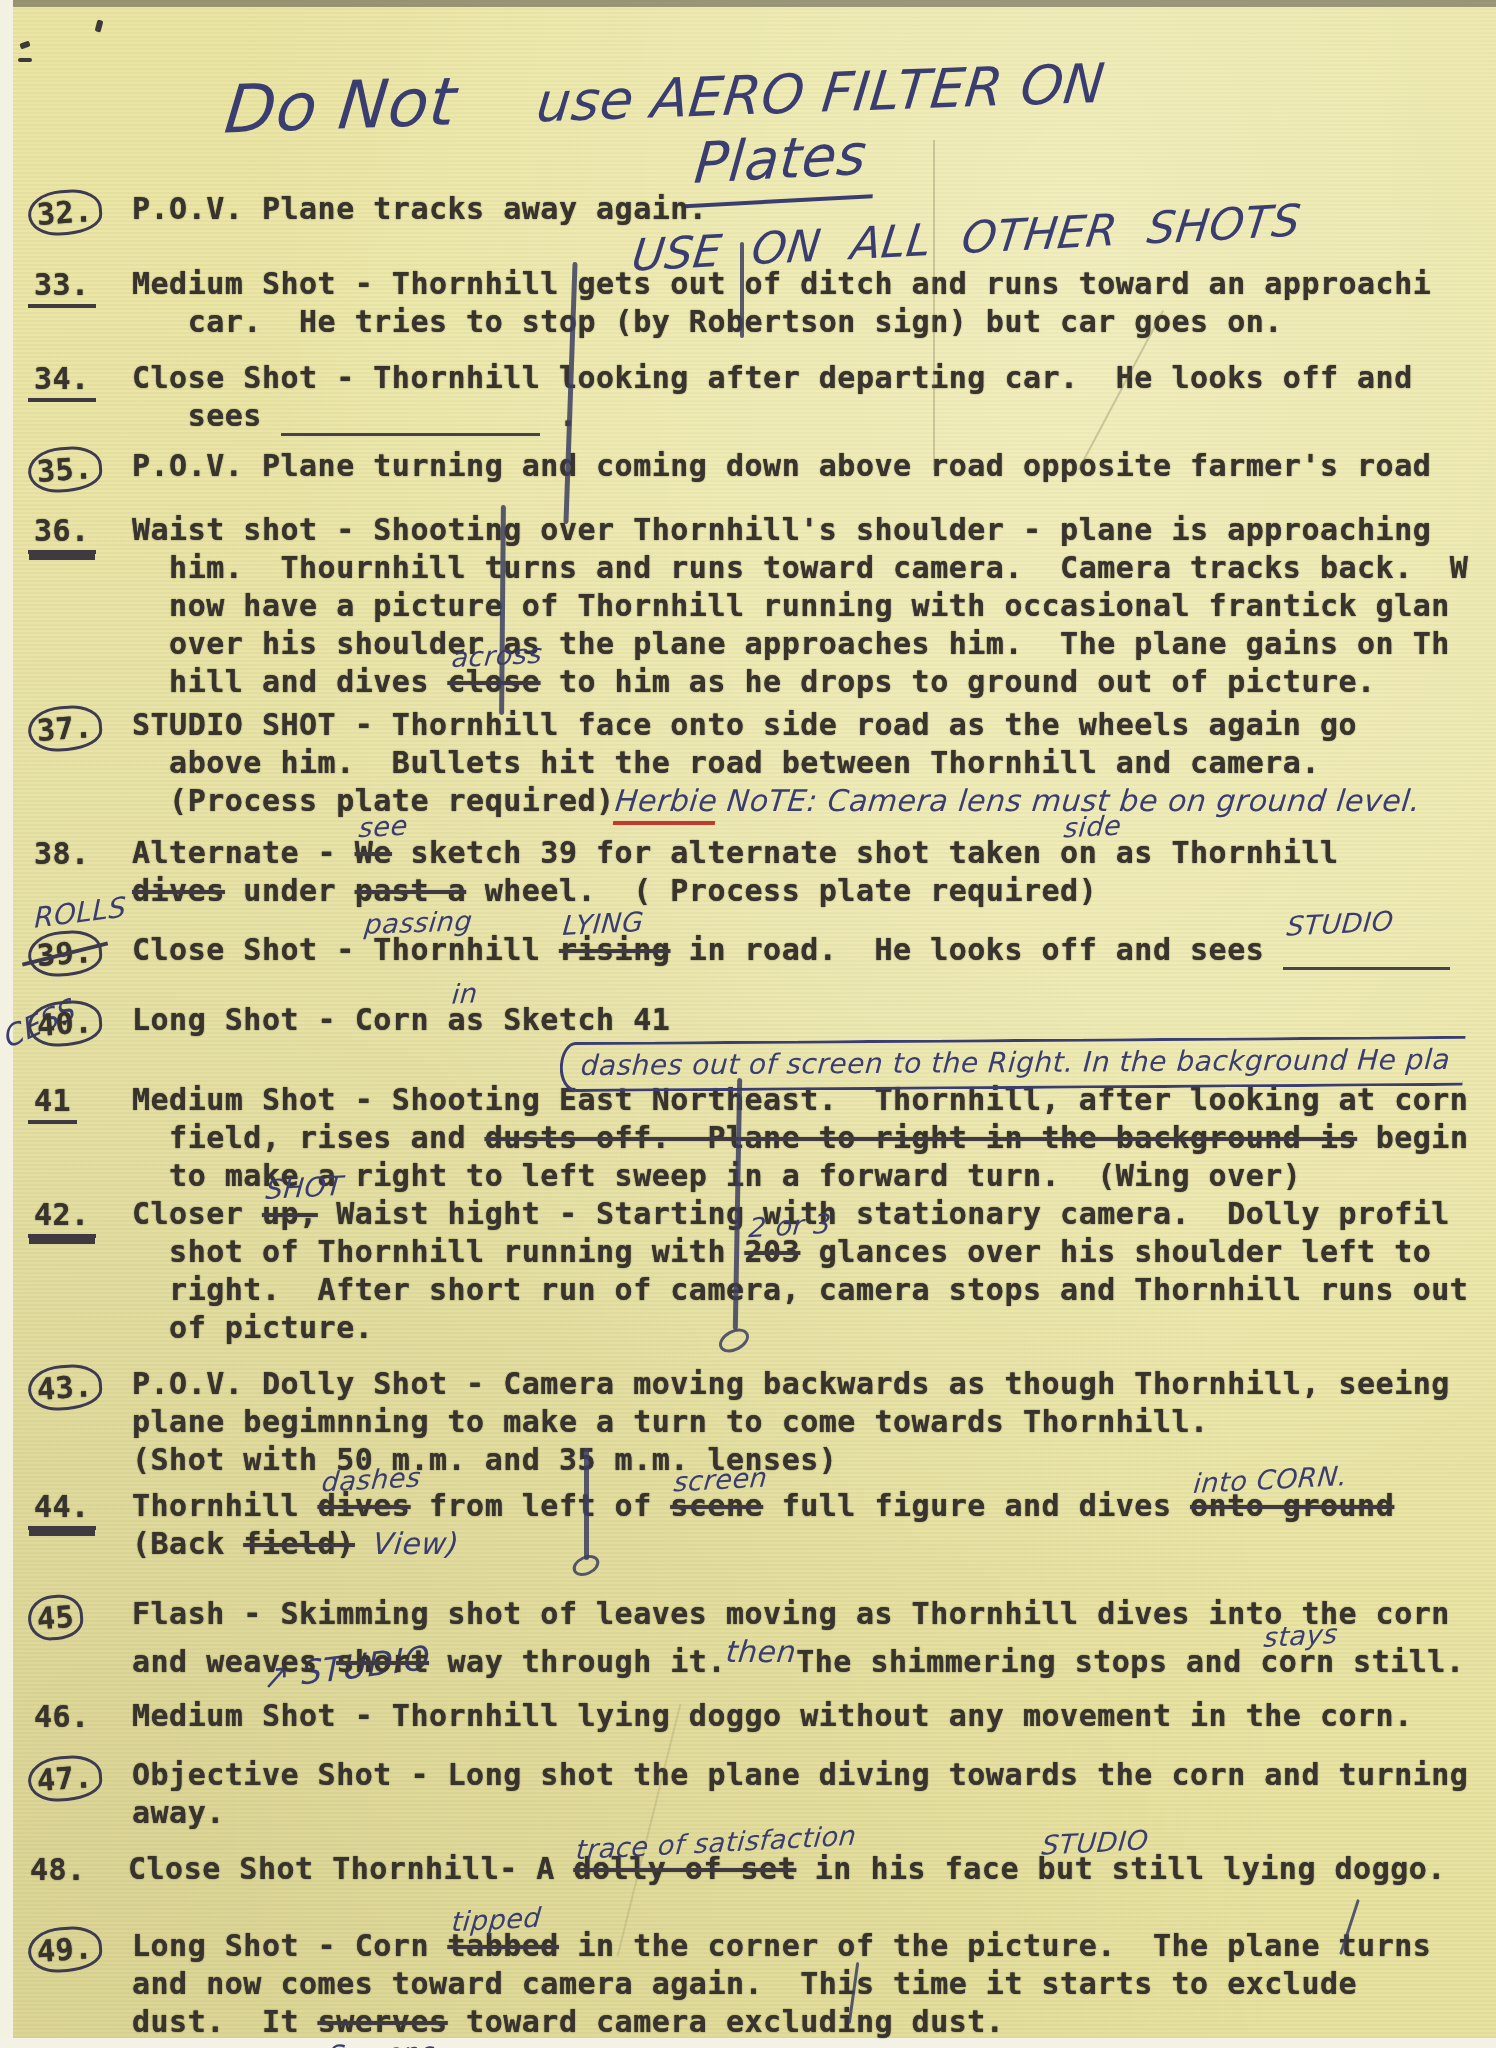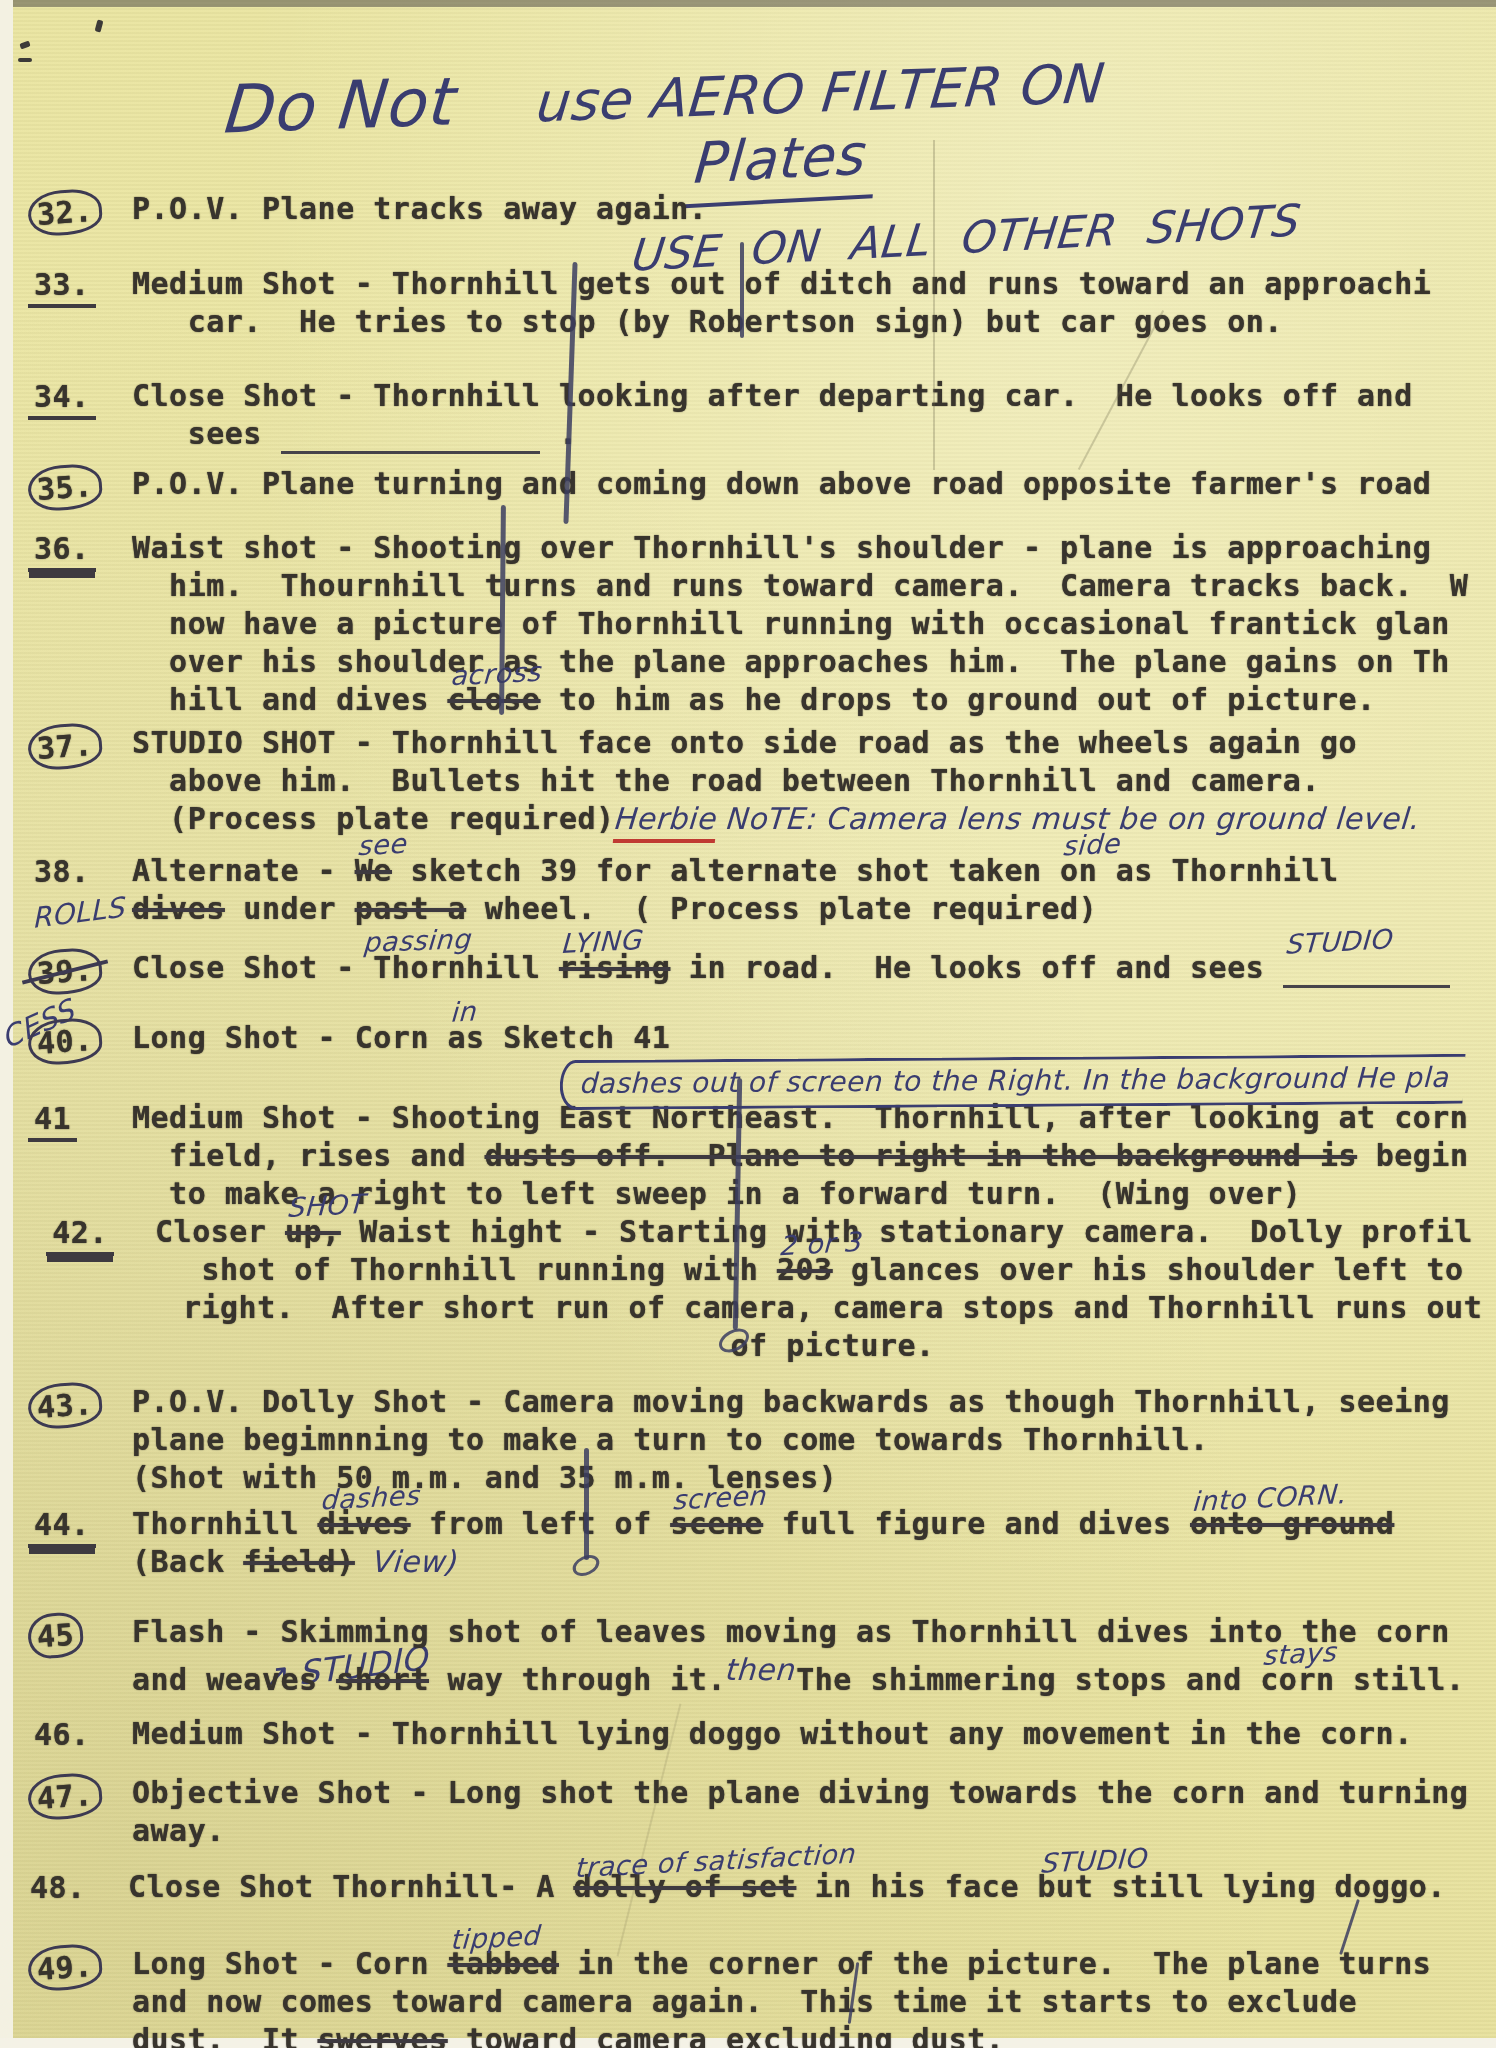--- a/index.html
+++ b/index.html
@@ -93,21 +93,21 @@
           <div class="line"><span class="t">P.O.V. Plane tracks away again.</span></div>
         </div>
       </div>
       <div class="shot" style="margin-top: 30px;">
         <div class="numcol"><span class="num u1 t">33.</span></div>
         <div class="body">
           <div class="line"><span class="t">Medium Shot - Thornhill gets out of ditch and runs toward an approachi</span></div>
           <div class="line"><span class="t">   car.  He tries to stop (by Robertson sign) but car goes on.</span></div>
         </div>
       </div>
-      <div class="shot" style="margin-top: 36px;">
+      <div class="shot" style="margin-top: 18px;">
         <div class="numcol"><span class="num u1 t">34.</span></div>
         <div class="body">
           <div class="line"><span class="t">Close Shot - Thornhill looking after departing car.  He looks off and</span></div>
           <div class="line"><span class="t">   sees </span><span class="t blank">              </span><span class="t"> .</span></div>
         </div>
       </div>
       <div class="shot" style="margin-top: 12px;">
         <div class="numcol"><span class="num circ t">35.</span></div>
         <div class="body">
           <div class="line"><span class="t">P.O.V. Plane turning and coming down above road opposite farmer's road</span></div>
@@ -152,21 +152,21 @@
         </div>
       </div>
       <div class="shot" style="margin-top: 4px;">
         <div class="numcol"><span class="num u1 t">41</span></div>
         <div class="body">
           <div class="line"><span class="t">Medium Shot - Shooting East Northeast.  Thornhill, after looking at corn</span></div>
           <div class="line"><span class="t">  field, rises and </span><span class="t strike">dusts off.  Plane to right in the background is</span><span class="t"> begin</span></div>
           <div class="line"><span class="t">  to make a right to left sweep in a forward turn.  (Wing over)</span></div>
         </div>
       </div>
-      <div class="shot" style="margin-top: 0px; text-align: center;">
+      <div class="shot" style="margin-top: 0px;">
         <div class="numcol"><span class="num u2 t">42.</span></div>
         <div class="body">
           <div class="line"><span class="t">Closer </span><span class="rel"><span class="t strike">up,</span><span class="hand above">SHOT</span></span><span class="t"> Waist hight - Starting with stationary camera.  Dolly profil</span></div>
           <div class="line"><span class="t">  shot of Thornhill running with </span><span class="rel"><span class="t strike">203</span><span class="hand above">2 or 3</span></span><span class="t"> glances over his shoulder left to</span></div>
           <div class="line"><span class="t">  right.  After short run of camera, camera stops and Thornhill runs out</span></div>
           <div class="line"><span class="t">  of picture.</span></div>
         </div>
       </div>
       <div class="shot" style="margin-top: 18px;">
         <div class="numcol"><span class="num circ t">43.</span></div>

